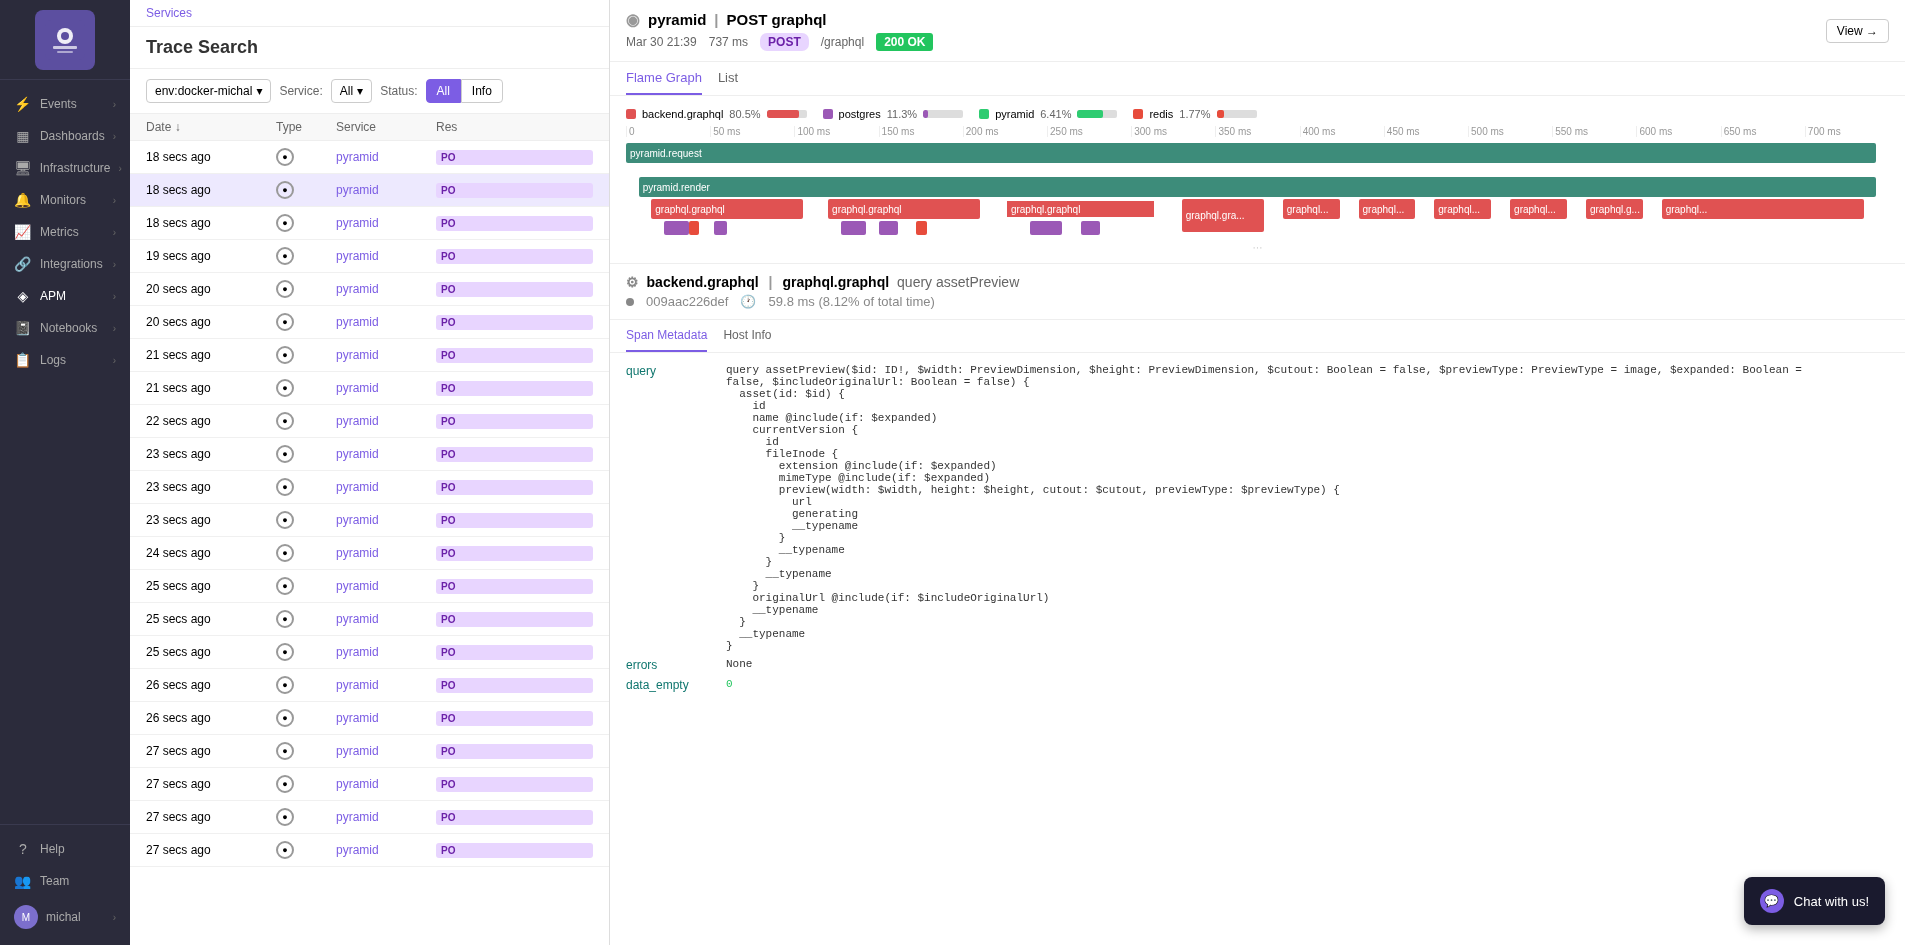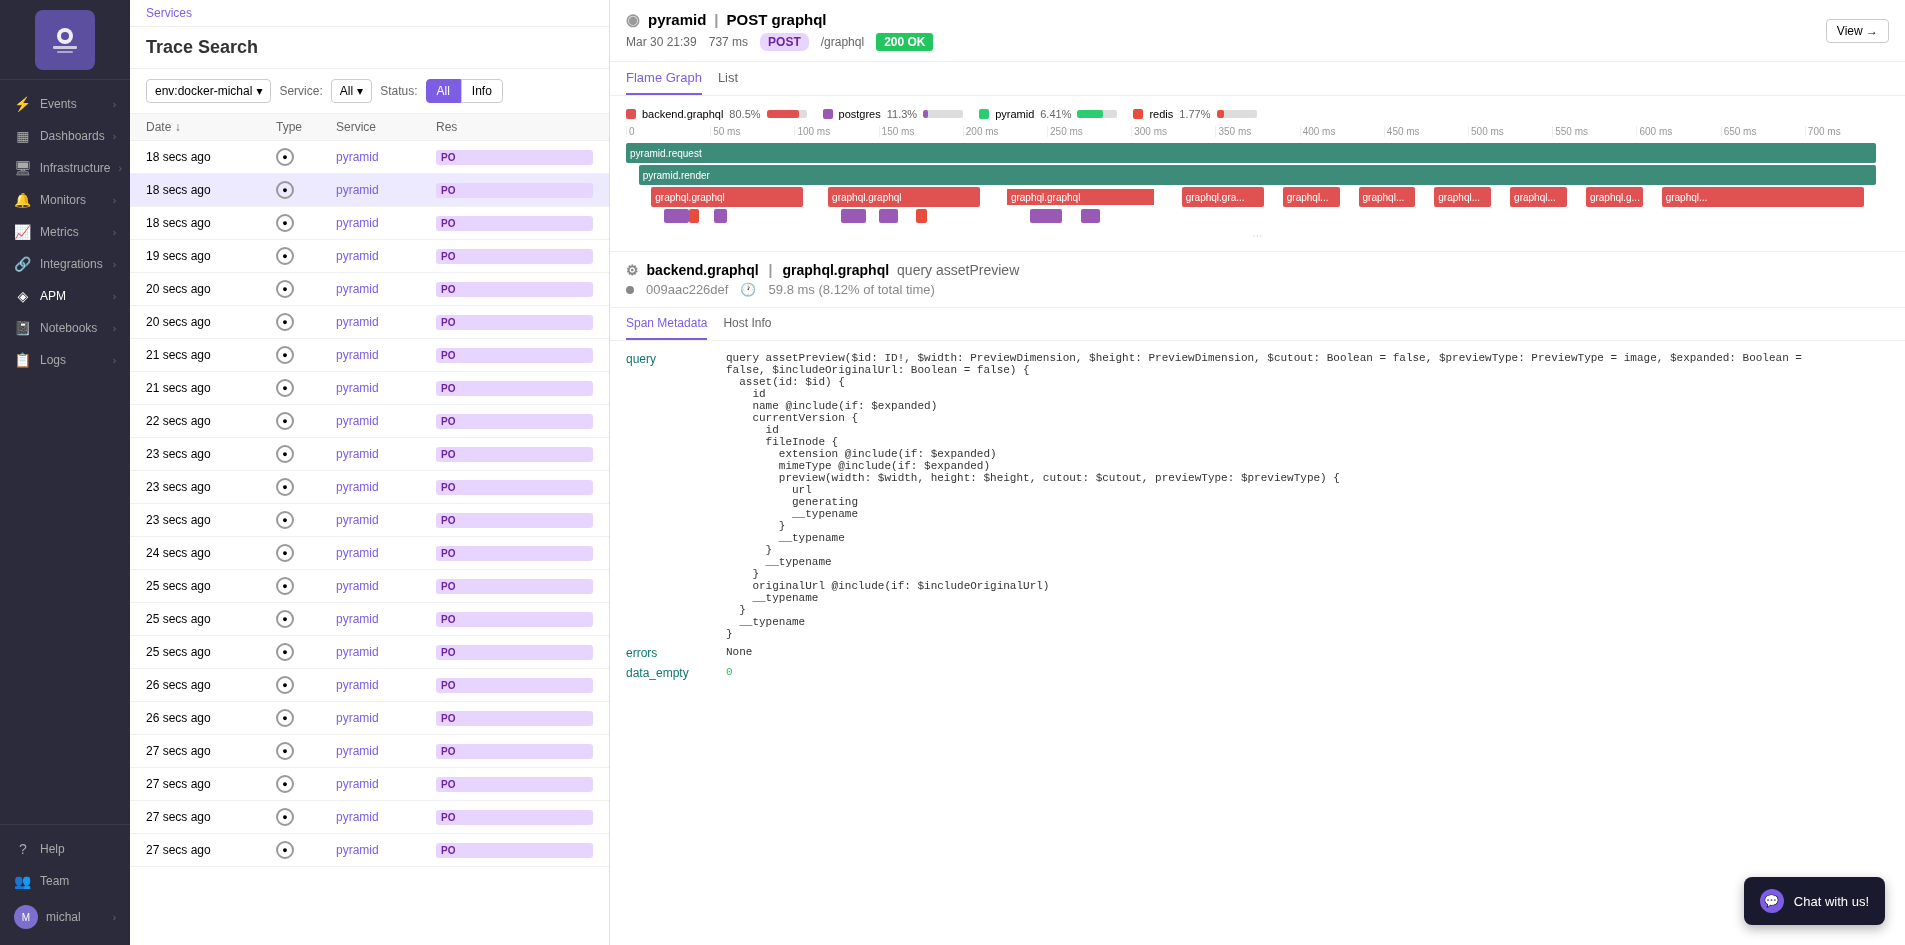--- a/index.html
+++ b/index.html
@@ -789,21 +789,21 @@
       <div class="ruler-mark">450 ms</div>
       <div class="ruler-mark">500 ms</div>
       <div class="ruler-mark">550 ms</div>
       <div class="ruler-mark">600 ms</div>
       <div class="ruler-mark">650 ms</div>
       <div class="ruler-mark">700 ms</div>
     </div>
 
     <div class="flame-graph-area">
 
-      <div class="flame-row" style="position:relative; height:20px; margin-bottom:2px;">
+      <div class="flame-row" style="position:relative; height:20px; margin-bottom:14px;">
         <div class="flame-bar" style="left:0%; width:99%; background:#3d8c7a; height:20px;">
           <span>pyramid.request</span>
         </div>
       </div>
 
       <div class="flame-row" style="position:relative; height:20px; margin-bottom:2px;">
         <div class="flame-bar" style="left:1%; width:98%; background:#3d8c7a; height:20px;">
           <span>pyramid.render</span>
         </div>
       </div>
@@ -811,21 +811,21 @@
       <div class="flame-row" style="position:relative; height:20px; margin-bottom:2px;">
         <div class="flame-bar" style="left:2%; width:12%; background:#e05252; height:20px;">
           <span>graphql.graphql</span>
         </div>
         <div class="flame-bar" style="left:16%; width:12%; background:#e05252; height:20px;">
           <span>graphql.graphql</span>
         </div>
         <div class="flame-bar" style="left:30%; width:12%; background:#e05252; height:20px; border:2px solid #fff;">
           <span>graphql.graphql</span>
         </div>
-        <div class="flame-bar" style="left:44%; width:6.5%; background:#e05252; height:20px;align-items:center;">
+        <div class="flame-bar" style="left:44%; width:6.5%; background:#e05252; height:33px;align-items:center;">
           <span>graphql.gra...</span>
         </div>
         <div class="flame-bar" style="left:52%; width:4.5%; background:#e05252; height:20px;">
           <span>graphql...</span>
         </div>
         <div class="flame-bar" style="left:58%; width:4.5%; background:#e05252; height:20px;">
           <span>graphql...</span>
         </div>
         <div class="flame-bar" style="left:64%; width:4.5%; background:#e05252; height:20px;">
           <span>graphql...</span>

